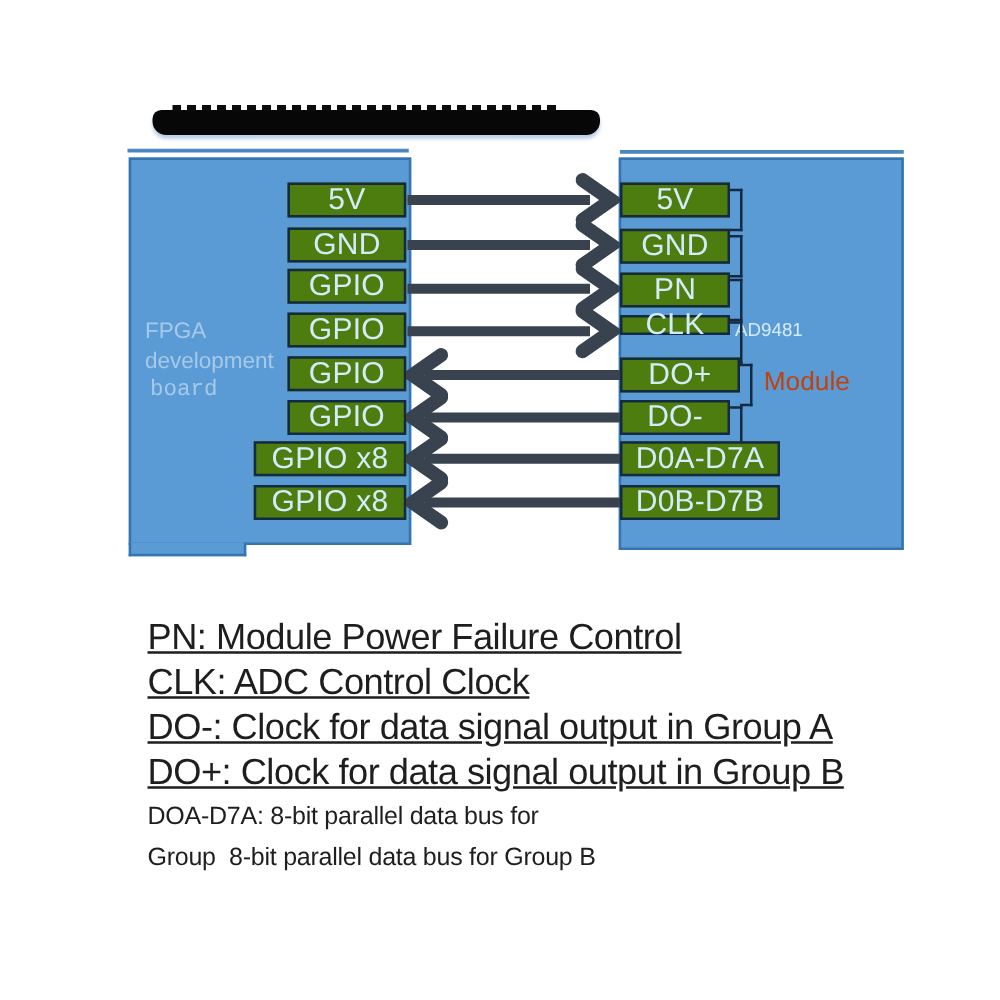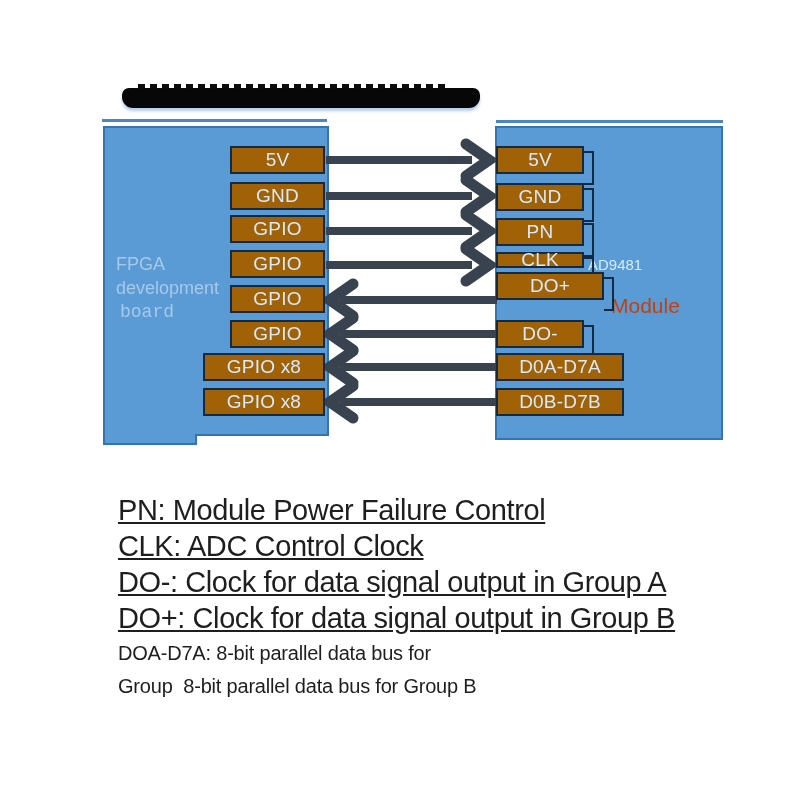--- a/index.html
+++ b/index.html
@@ -35,22 +35,22 @@
 
   .panel-label { position:absolute; z-index:3; color:#a7c9e8; font-size:18px; line-height:24px; }
   #fpga-label { left:116px; top:252px; }
   #fpga-label .l2 { display:block; }
   #fpga-label .l3 { display:block; padding-left:4px;font-family:Liberation Mono, monospace; }
   #ad-title    { left:588px; top:253px; font-size:15px; color:#d4ecfb; }
   #ad-subtitle { left:611px; top:294px; font-size:21px; color:#c2410c; }
 
   .pin {
     position:absolute; box-sizing:border-box; z-index:3;
-    background:#a16207; border:2.5px solid #142a42;
-    color:#d6eaf9; font-size:19px; font-weight:500;
+    background:#4d7c0f; border:2.5px solid #142a42;
+    color:#d6eaf9; font-size:24px; font-weight:500;
     display:flex; align-items:center; justify-content:center;
     letter-spacing:0.2px;
   }
   .pin.bracket::after {
     content:""; position:absolute; right:-12px; top:3px; width:8px; height:30px;
     border:2px solid #142a42; border-left:none;
   }
   #arrows { position:absolute; left:0; top:0; z-index:2; }
 
   #notes { position:absolute; left:118px; top:492px; z-index:3; color:#1e1e1e; }
@@ -88,21 +88,21 @@
       <div class="pin" style="left: 230px; top: 215px; width: 95px; height: 28px;">GPIO</div>
       <div class="pin" style="left: 230px; top: 250px; width: 95px; height: 28px;">GPIO</div>
       <div class="pin" style="left: 230px; top: 285px; width: 95px; height: 28px;">GPIO</div>
       <div class="pin" style="left: 230px; top: 320px; width: 95px; height: 28px;">GPIO</div>
       <div class="pin" style="left: 203px; top: 353px; width: 122px; height: 28px;">GPIO x8</div>
       <div class="pin" style="left: 203px; top: 388px; width: 122px; height: 28px;">GPIO x8</div>
       <div class="pin bracket" style="left: 496px; top: 146px; width: 88px; height: 28px;">5V</div>
       <div class="pin bracket" style="left: 496px; top: 183px; width: 88px; height: 28px;">GND</div>
       <div class="pin bracket" style="left: 496px; top: 218px; width: 88px; height: 28px;">PN</div>
       <div class="pin bracket" style="left: 496px; top: 252px; width: 88px; height: 16px;">CLK</div>
-      <div class="pin bracket" style="left: 496px; top: 272px; width: 108px; height: 28px;">DO+</div>
+      <div class="pin bracket" style="left: 496px; top: 286px; width: 96px; height: 28px;">DO+</div>
       <div class="pin bracket" style="left: 496px; top: 320px; width: 88px; height: 28px;">DO-</div>
       <div class="pin" style="left: 496px; top: 353px; width: 128px; height: 28px;">D0A-D7A</div>
       <div class="pin" style="left: 496px; top: 388px; width: 128px; height: 28px;">D0B-D7B</div>
     </div>
 
   <svg id="arrows" width="800" height="800" viewBox="0 0 800 800">
       <g>
         <line x1="326" x2="472" y1="160" y2="160" stroke="#39434f" stroke-width="8"></line>
         <polyline points="466,144 489,160 466,176" fill="none" stroke="#39434f" stroke-width="11" stroke-linecap="round" stroke-linejoin="miter"></polyline>
       </g>

